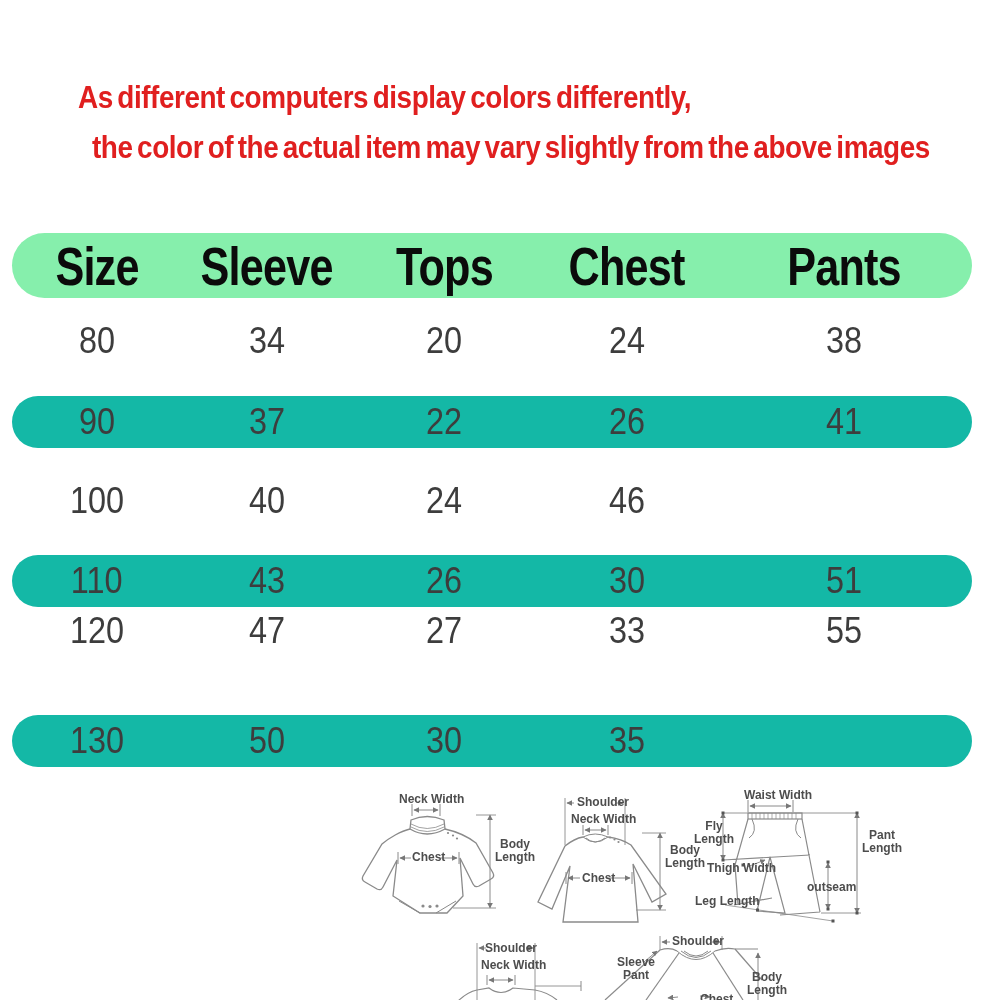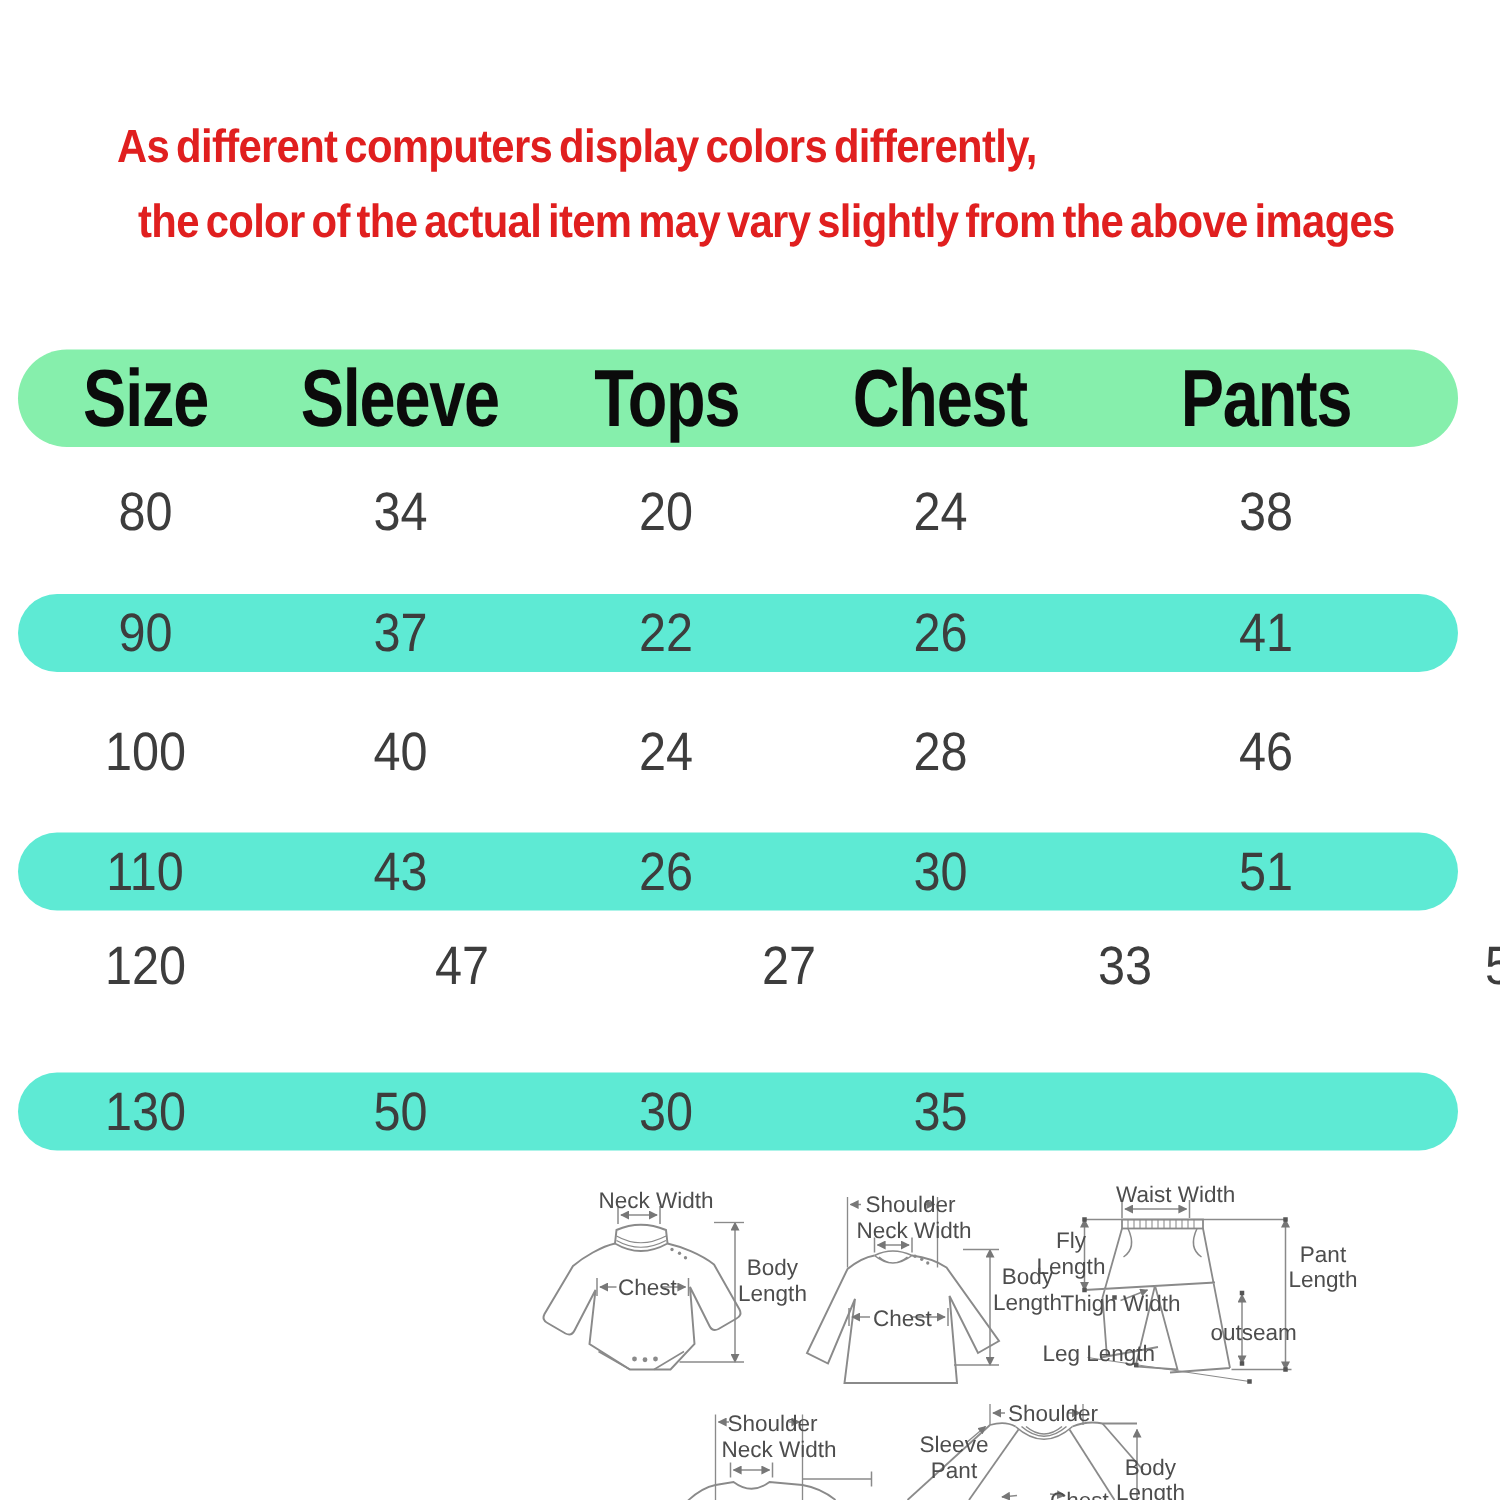--- a/index.html
+++ b/index.html
@@ -12,28 +12,28 @@
   .notice-line .cx{transform-origin:left center;transform:scaleX(.9);}
   .nl1{left:78px;top:80px;}
   .nl2{left:92px;top:130px;}
   
   .thead,.tr{position:absolute;left:12px;width:960px;display:grid;
              grid-template-columns:170px 170px 185px 180px 255px;align-items:center;}
   .thead{top:233px;height:65px;background:#86efac;border-radius:33px;}
   .th{text-align:center;font-size:54px;font-weight:800;color:#0b0b0b;letter-spacing:-1px;}
   .th .cx{transform:scaleX(.8);}
   .tr{height:52px;}
-  .tr.alt{background:#5eead4;border-radius:26px;}
+  .tr.alt{background:#14b8a6;border-radius:26px;}
   .td{text-align:center;font-size:36px;font-weight:400;color:#3d3d3d;}
   .td .cx{transform:scaleX(.9);}
-  .r0{top:315px;} .r1{top:396px;} .r2{top:475px;} .r3{top:555px;} .r4{top:618px;gap:41px;} .r5{top:715px;}
+  .r0{top:315px;} .r1{top:396px;} .r2{top:475px;} .r3{top:555px;} .r4{top:605px;} .r5{top:715px;}
   
   .diagrams{position:absolute;left:340px;top:782px;width:660px;height:218px;overflow:hidden;}
   .diagrams svg{position:absolute;left:0;top:0;}
-  .dlabel{position:absolute;font-size:15px;line-height:1.12;color:#4d4d4d;white-space:nowrap;}
+  .dlabel{position:absolute;font-size:12px;line-height:1.12;color:#4d4d4d;white-space:nowrap;font-weight:bold;}
   .dlabel.wrap{white-space:normal;text-align:center;}
 </style>
 </head>
 <body>
 
 <div class="notice-line nl1"><span class="cx">As different computers display colors differently,</span></div>
 <div class="notice-line nl2"><span class="cx">the color of the actual item may vary slightly from the above images</span></div>
 
 <div class="thead">
   <div class="th"><span class="cx">Size</span></div>
@@ -54,21 +54,20 @@
   <div class="td"><span class="cx">90</span></div>
   <div class="td"><span class="cx">37</span></div>
   <div class="td"><span class="cx">22</span></div>
   <div class="td"><span class="cx">26</span></div>
   <div class="td"><span class="cx">41</span></div>
 </div>
 <div class="tr r2">
   <div class="td"><span class="cx">100</span></div>
   <div class="td"><span class="cx">40</span></div>
   <div class="td"><span class="cx">24</span></div>
-  <div class="td"><span class="cx">28</span></div>
   <div class="td"><span class="cx">46</span></div>
 </div>
 <div class="tr r3 alt">
   <div class="td"><span class="cx">110</span></div>
   <div class="td"><span class="cx">43</span></div>
   <div class="td"><span class="cx">26</span></div>
   <div class="td"><span class="cx">30</span></div>
   <div class="td"><span class="cx">51</span></div>
 </div>
 <div class="tr r4">

